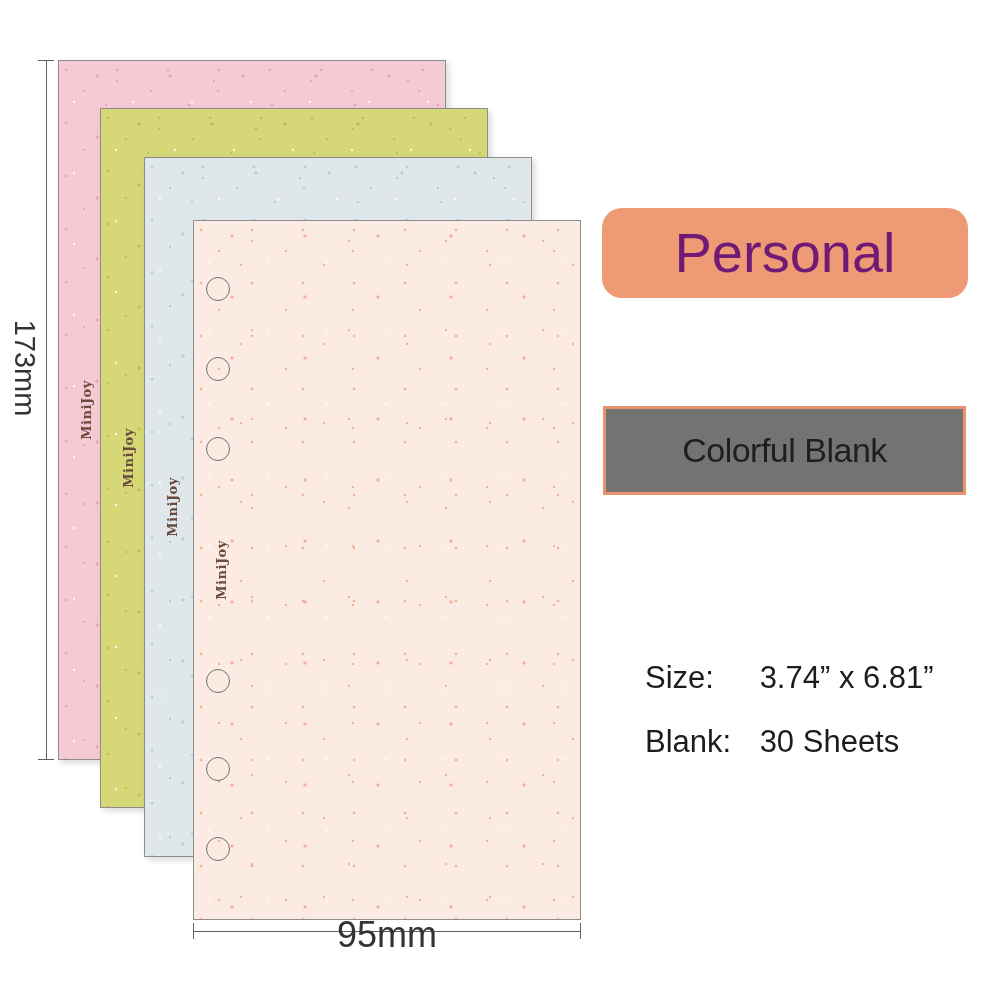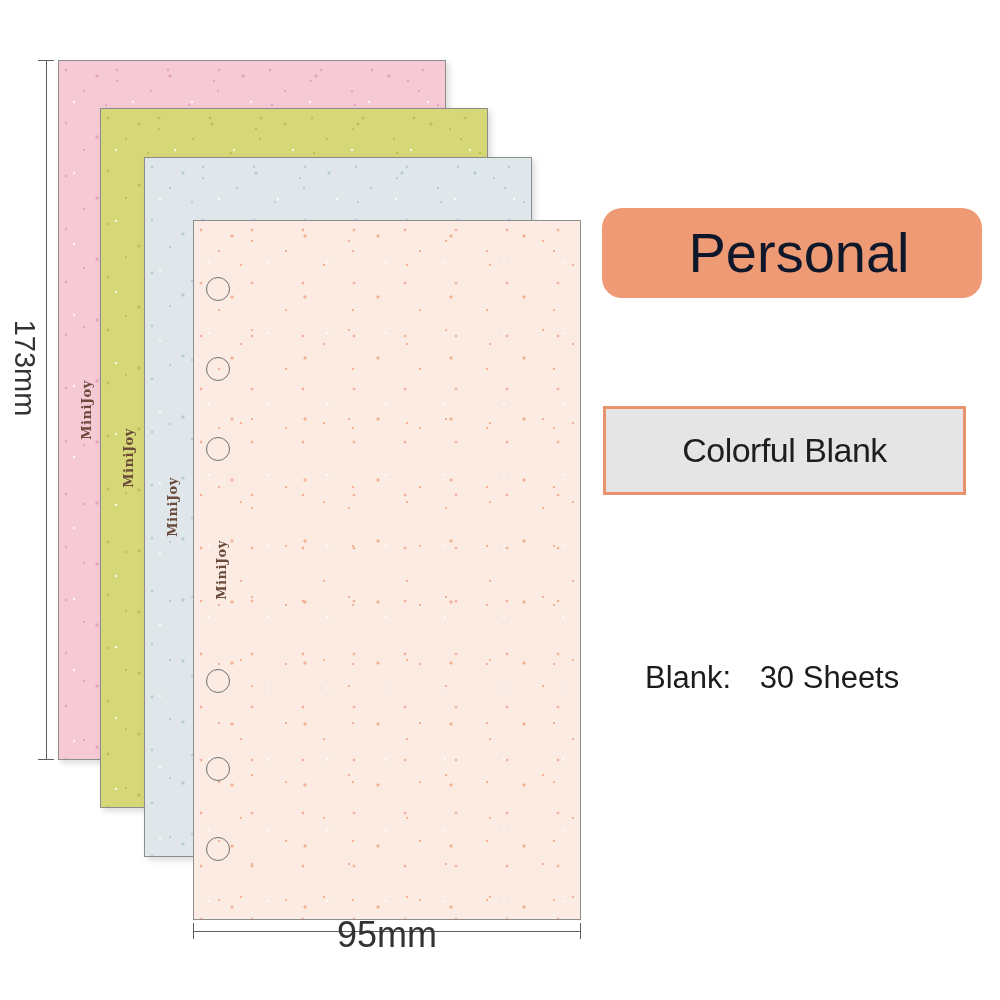--- a/index.html
+++ b/index.html
@@ -86,21 +86,21 @@
   }
 
   
   .badge{
     position:absolute;left:602px;top:208px;width:366px;height:90px;
     border-radius:20px;text-align:center;line-height:90px;
     font-size:56px;letter-spacing:0px;
   }
   .variant-box{
     position:absolute;left:603px;top:406px;width:363px;height:89px;
-    border:3px solid #c4b5fd;box-sizing:border-box;background:#e5e5e5;
+    border:3px solid #c4b5fd;box-sizing:border-box;background:#737373;
     text-align:center;line-height:83px;font-size:34px;letter-spacing:-0.5px;
     color:#1e1e1e;
   }
   .specs{position:absolute;left:645px;top:660px;color:#1c1c1c;}
   .spec-row{height:64px;font-size:31px;white-space:nowrap;}
   .spec-label{display:inline-block;width:106px;}
   .spec-value{display:inline-block;}
 </style>
 </head>
 <body>
@@ -131,28 +131,32 @@
   <div>
     <div class="dim-v-line"></div>
     <span class="dim-v-label">173mm</span>
   </div>
 
   <div>
     <div class="dim-h-line"></div>
     <span class="dim-h-label">95mm</span>
   </div>
 
-  <div class="badge" style="background: rgb(238, 154, 116); color: #0f172a; padding-left: 14px;">
+  <div class="badge" style="background: rgb(238, 154, 116); color: #701a75;">
     <span>Personal</span>
   </div>
 
   <div class="variant-box" style="border-color: rgb(232, 147, 108);">
     <span>Colorful Blank</span>
   </div>
 
   <div class="specs">
     <div class="spec-row">
+      <span class="spec-label">Size:</span>
+      <span class="spec-value">3.74” x 6.81”</span>
+    </div>
+    <div class="spec-row">
       <span class="spec-label">Blank:</span>
       <span class="spec-value">30 Sheets</span>
     </div>
   </div>
 
 </div>
 
 </body></html>

